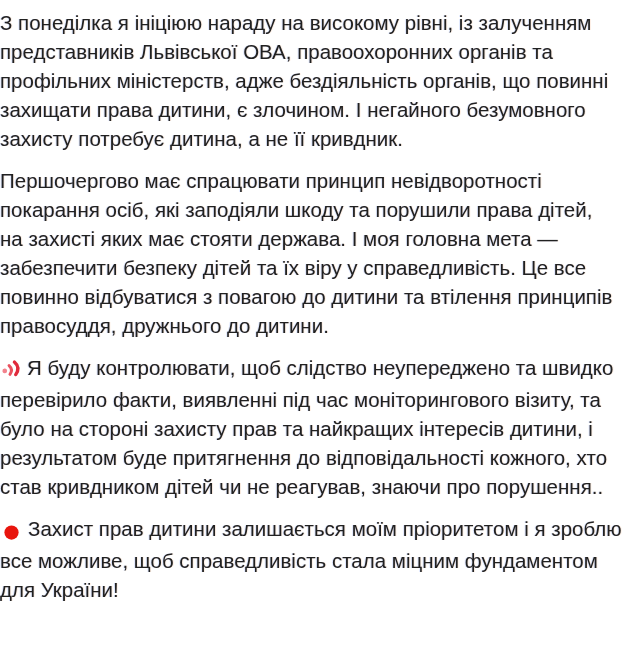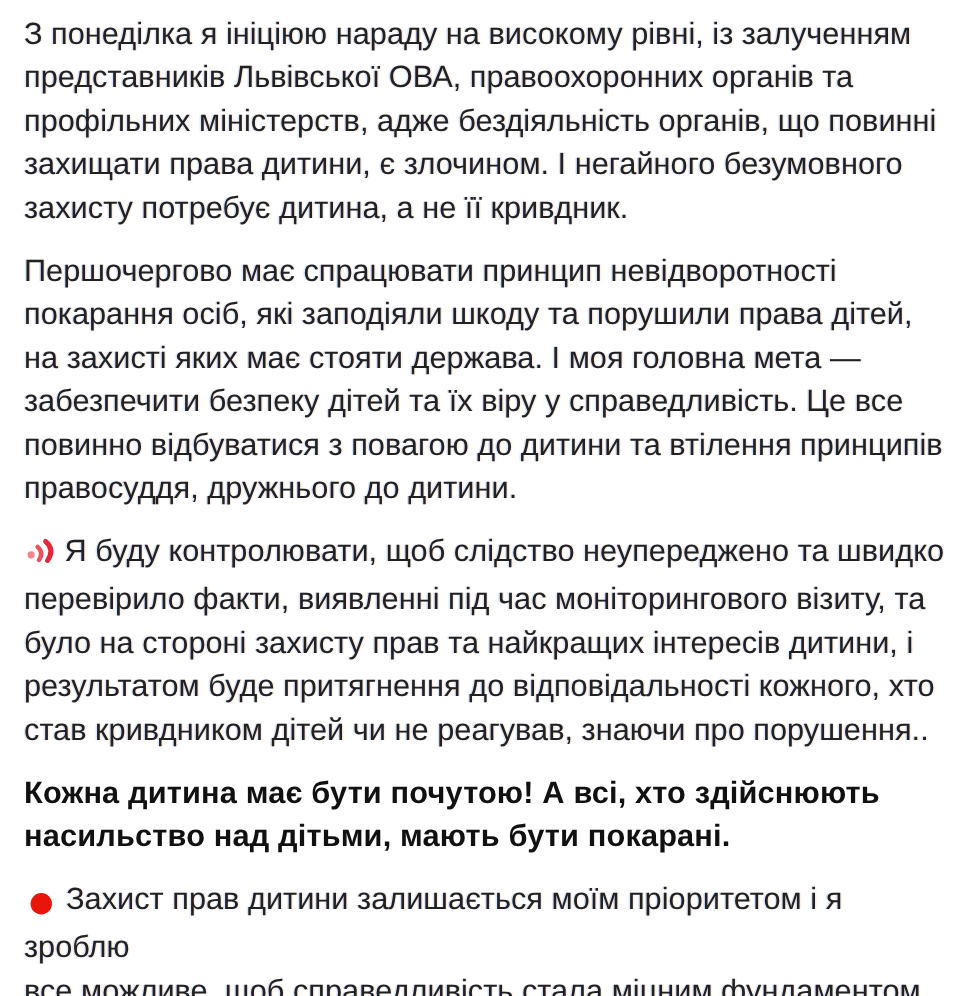--- a/index.html
+++ b/index.html
@@ -10,21 +10,21 @@
     width: 637px;
     height: 664px;
     box-sizing: border-box;
     background: #ffffff;
     overflow: hidden;
   }
   .post {
     box-sizing: border-box;
     width: 637px;
     height: 644px;
-    padding: 8px 4px 0 16px;
+    padding: 8px 4px 0 0;
     font-family: "Liberation Sans", "DejaVu Sans", sans-serif;
     font-size: 20.5px;
     line-height: 29px;
     color: #212121;
   }
   p.para {
     margin: 0 0 13px 0;
     white-space: pre-line;
   }
   p.regular {
@@ -74,22 +74,20 @@
   <p class="para regular"><span class="inline-icon"><svg class="sound-icon-svg" viewBox="0 0 24 22" aria-hidden="true">
           <circle cx="4" cy="13.5" r="2.7" fill="#f2838d"></circle>
           <path d="M9.5 8 q4.5 5 0 10" fill="none" stroke-width="3.4" stroke-linecap="round" stroke="#e9515e"></path>
           <path d="M16 4.5 q6.5 7 0 14.5" fill="none" stroke-width="3.8" stroke-linecap="round" stroke="#e02a3c"></path>
         </svg></span><span>Я буду контролювати, щоб слідство неупереджено та швидко
 перевірило факти, виявленні під час моніторингового візиту, та
 було на стороні захисту прав та найкращих інтересів дитини, і
 результатом буде притягнення до відповідальності кожного, хто
 став кривдником дітей чи не реагував, знаючи про порушення..</span></p>
 
-  <p class="para bold"><span>Кожна дитина має бути почутою! А всі, хто здійснюють
-насильство над дітьми, мають бути покарані.</span></p>
 
   <p class="para regular"><span class="inline-icon circle"><svg class="circle-icon-svg" viewBox="0 0 16 16" aria-hidden="true">
           <circle cx="8" cy="8" r="7.6" fill="#e8150d"></circle>
         </svg></span><span>Захист прав дитини залишається моїм пріоритетом і я зроблю
 все можливе, щоб справедливість стала міцним фундаментом
 для України!</span></p>
 
 </main>
 
 </body></html>

